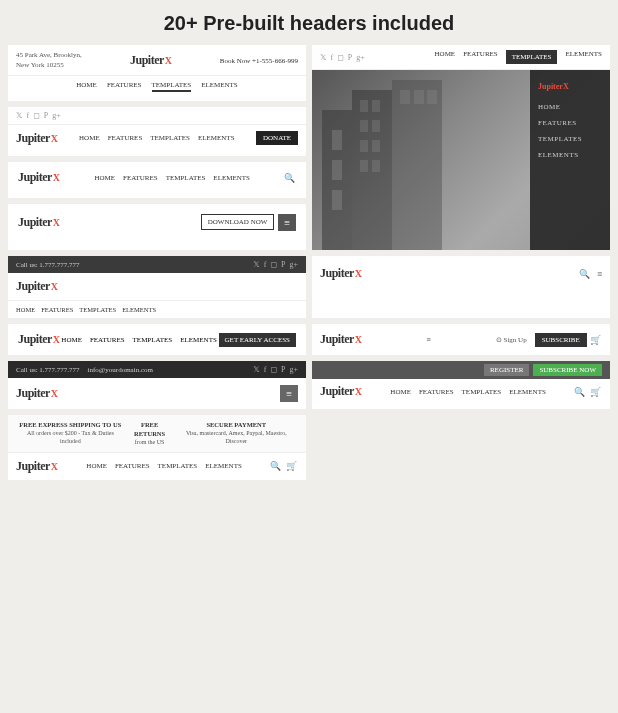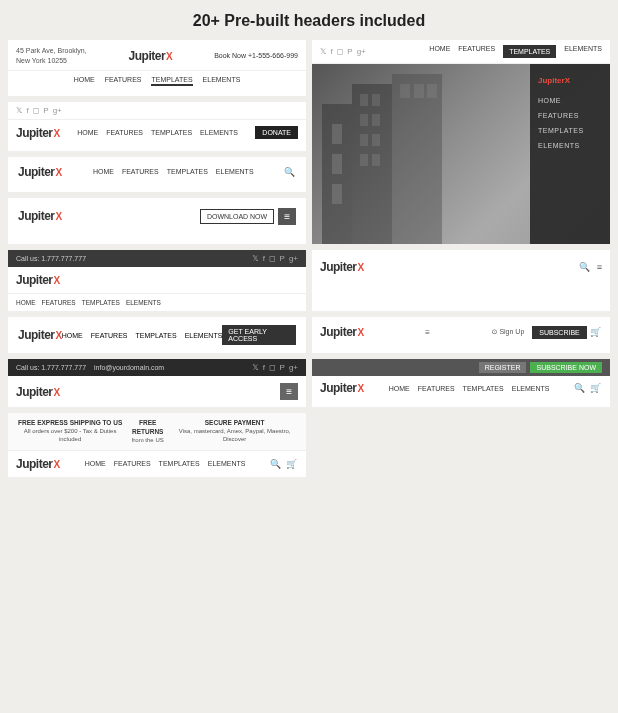--- a/index.html
+++ b/index.html
@@ -4,30 +4,31 @@
   <style>
     * { box-sizing: border-box; margin: 0; padding: 0; }
     body {
       font-family: Arial, sans-serif;
       background: #f0eeeb;
       width: 618px;
       min-height: 713px;
     }
     .page-title {
       text-align: center;
-      font-size: 16px;
+      font-size: 20px;
       font-weight: bold;
       padding: 12px 0 10px;
       color: #222;
     }
     .grid {
       display: grid;
       grid-template-columns: 1fr 1fr;
       gap: 6px;
       padding: 0 8px 10px;
+      font-family: Liberation Serif, serif;
     }
     .header-card {
       background: #fff;
       overflow: hidden;
     }
     
     
     .card1-top {
       display: flex;
       justify-content: space-between;

